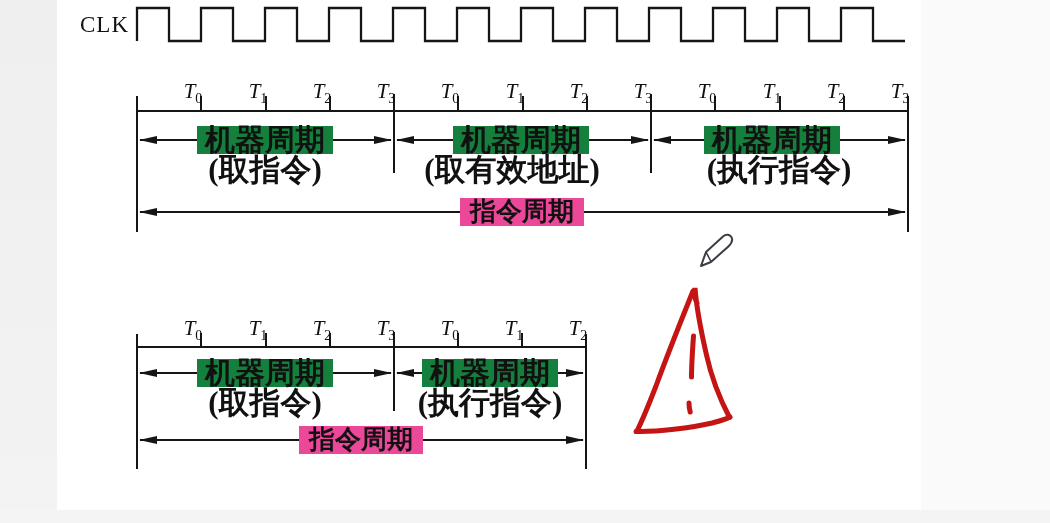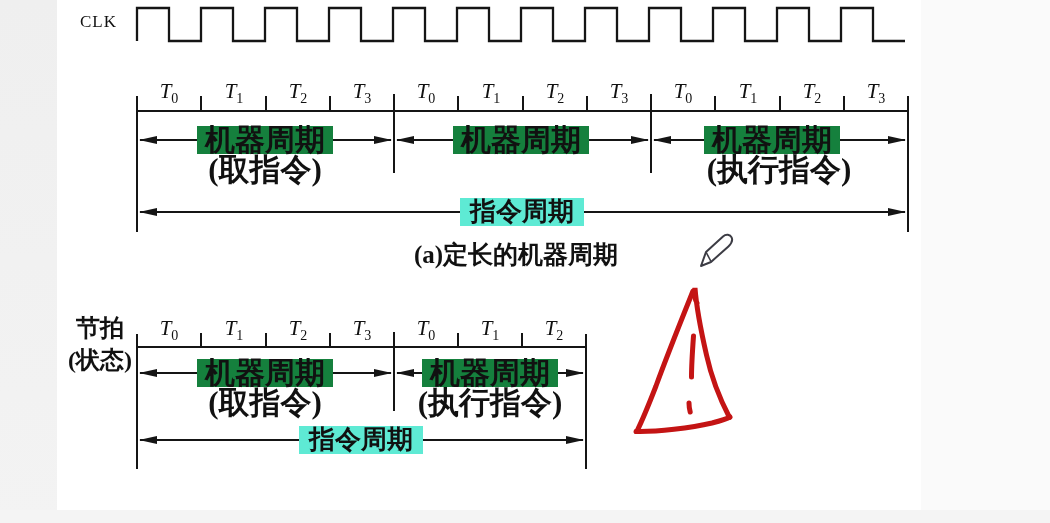--- a/index.html
+++ b/index.html
@@ -8,28 +8,28 @@
     background:#ffffff; overflow:hidden;
     font-family:"Liberation Serif","DejaVu Serif",serif;
     color:#111;
   }
   .band-left{position:absolute;left:0;top:0;width:57px;height:523px;
     background:linear-gradient(180deg,#efefef,#f3f3f3);}
   .band-right{position:absolute;left:921px;top:0;width:129px;height:523px;background:#fafafa;}
   .band-bottom{position:absolute;left:0;top:510px;width:1050px;height:13px;background:#f4f4f4;}
   svg{position:absolute;left:0;top:0;}
   .txt{position:absolute;white-space:nowrap;}
-  .clk-label{left:80px;top:12px;font-size:17px;letter-spacing:1px;}
-  .t-label{font-style:italic;font-size:21px;transform:translateX(-50%);}
+  .clk-label{left:80px;top:12px;font-size:23px;letter-spacing:1px;}
+  .t-label{font-style:italic;font-size:21px;transform:translateX(-50%);margin-left:24px;}
   .t-label sub{font-style:normal;font-size:14px;line-height:0;}
   .mc-title{font-size:30px;font-weight:bold;transform:translateX(-50%);
     background:#15803d;padding:0 8px;line-height:28px;}
   .mc-sub{font-size:31px;font-weight:bold;transform:translateX(-50%);line-height:27px;}
   .ic-label{font-size:26px;font-weight:bold;transform:translateX(-50%);
-    background:#5eead4;padding:0 10px;line-height:28px;}
+    background:#ec4899;padding:0 10px;line-height:28px;}
   .caption{font-size:25px;font-weight:bold;transform:translateX(-50%);}
   .beat-label{font-size:24px;font-weight:bold;text-align:center;line-height:32px;
     transform:translateX(-50%);}
 </style>
 </head>
 <body>
 
 <div id="stage">
   <div class="band-left"></div>
   <div class="band-right"></div>
@@ -124,30 +124,26 @@
   <span class="txt t-label" style="left:555px;top:79px"><i>T</i><sub>2</sub></span>
   <span class="txt t-label" style="left:619px;top:79px"><i>T</i><sub>3</sub></span>
   <span class="txt t-label" style="left:683px;top:79px"><i>T</i><sub>0</sub></span>
   <span class="txt t-label" style="left:748px;top:79px"><i>T</i><sub>1</sub></span>
   <span class="txt t-label" style="left:812px;top:79px"><i>T</i><sub>2</sub></span>
   <span class="txt t-label" style="left:876px;top:79px"><i>T</i><sub>3</sub></span>
 
   <div class="txt mc-title" style="left:265px;top:126px">机器周期</div>
   <div class="txt mc-sub" style="left:265px;top:156px">(取指令)</div>
   <div class="txt mc-title" style="left:521px;top:126px">机器周期</div>
+  <div class="txt mc-sub" style="left:512px;top:156px">(取有效地址)</div>
   <div class="txt mc-title" style="left:772px;top:126px">机器周期</div>
   <div class="txt mc-sub" style="left:779px;top:156px">(执行指令)</div>
 
   <div class="txt ic-label" style="left:522px;top:198px">指令周期</div>
-  <div class="txt caption" style="left:516px;top:238px">(a)定长的机器周期</div>
 
-  <div class="txt beat-label" style="left:100px;top:312px">
-    <div>节拍</div>
-    <div>(状态)</div>
-  </div>
 
   <span class="txt t-label" style="left:169px;top:316px"><i>T</i><sub>0</sub></span>
   <span class="txt t-label" style="left:234px;top:316px"><i>T</i><sub>1</sub></span>
   <span class="txt t-label" style="left:298px;top:316px"><i>T</i><sub>2</sub></span>
   <span class="txt t-label" style="left:362px;top:316px"><i>T</i><sub>3</sub></span>
   <span class="txt t-label" style="left:426px;top:316px"><i>T</i><sub>0</sub></span>
   <span class="txt t-label" style="left:490px;top:316px"><i>T</i><sub>1</sub></span>
   <span class="txt t-label" style="left:554px;top:316px"><i>T</i><sub>2</sub></span>
 
   <div class="txt mc-title" style="left:265px;top:359px">机器周期</div>

